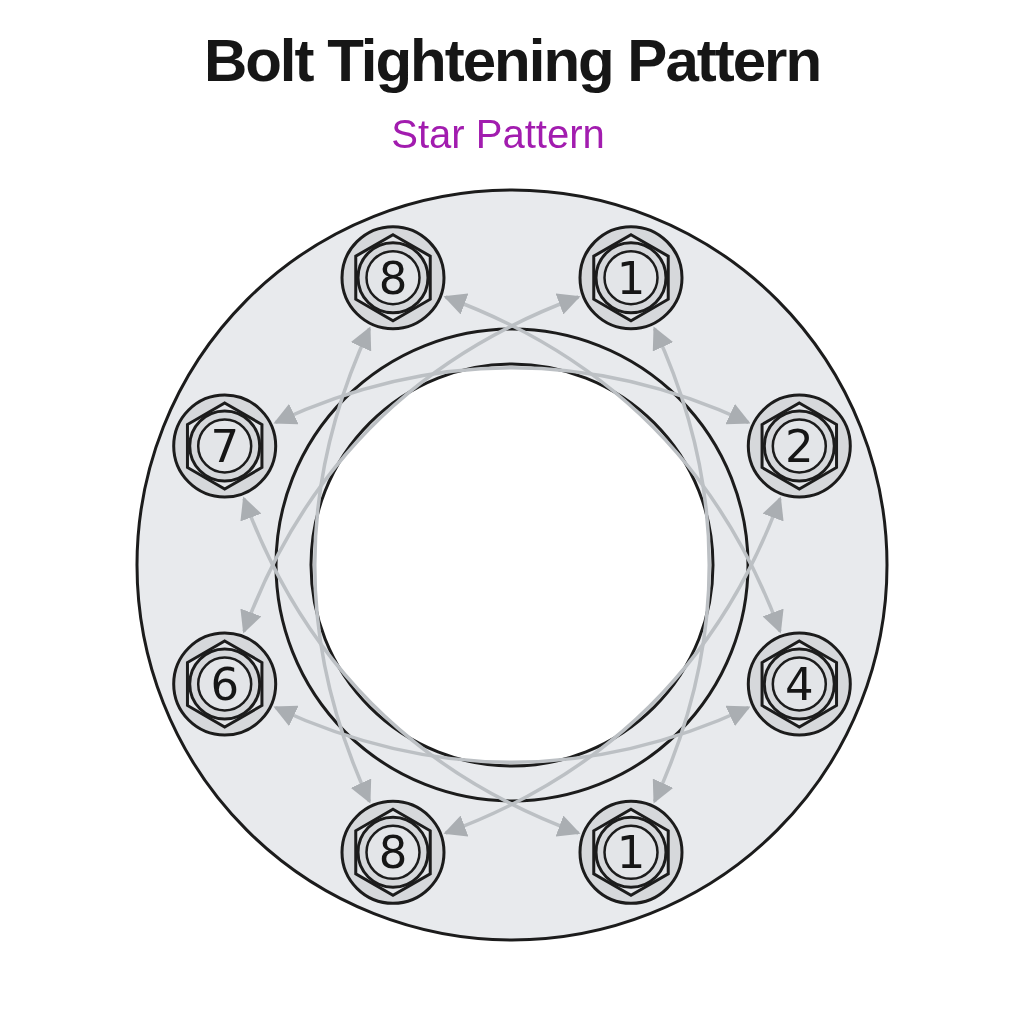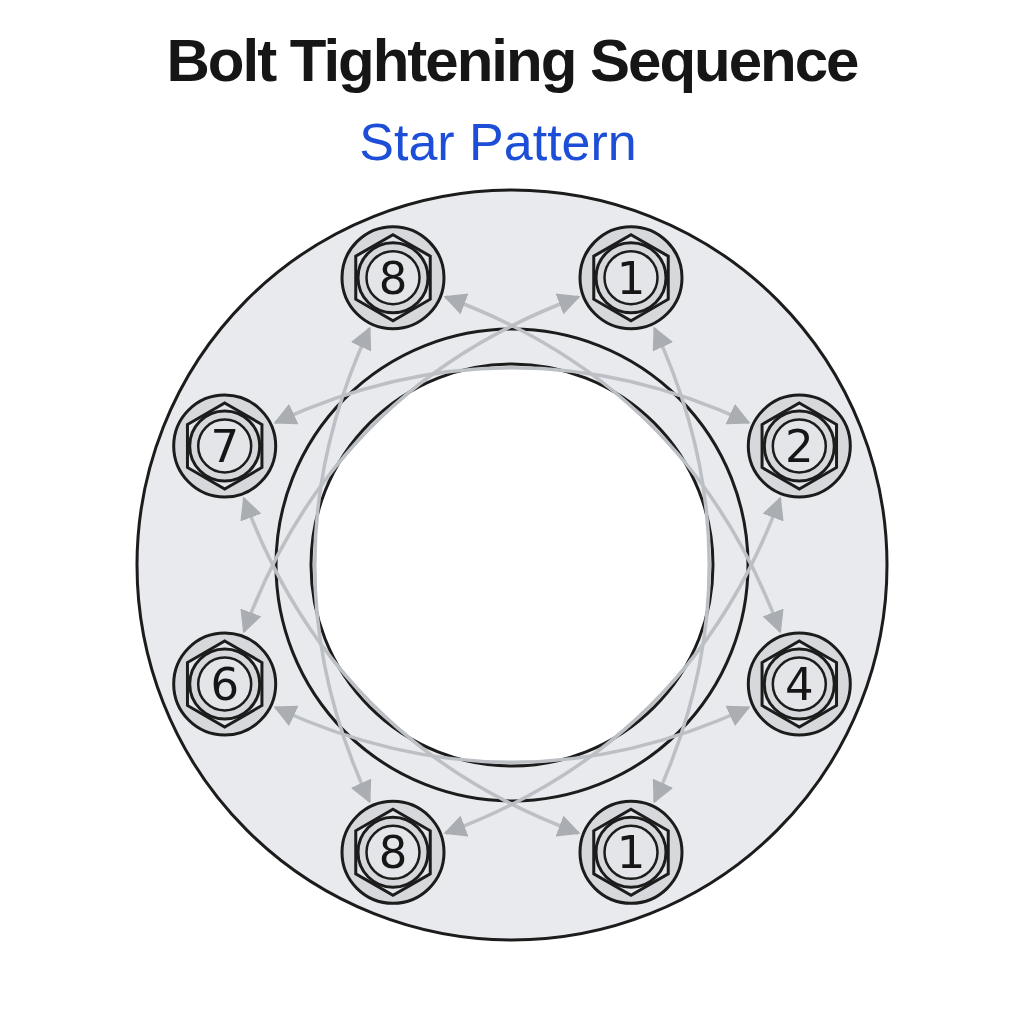--- a/index.html
+++ b/index.html
@@ -25,39 +25,39 @@
     letter-spacing: -2px;
     color: #161616;
     margin: 0;
   }
   .subtitle {
     position: absolute;
     top: 112px;
     left: 0;
     width: 996px;
     text-align: center;
-    font-size: 52px;
+    font-size: 40px;
     font-weight: 400;
     letter-spacing: 0;
-    color: #1d4ed8;
+    color: #a21caf;
     margin: 0;
   }
   #diagram-svg {
     position: absolute;
     top: 0;
     left: 0;
   }
   #diagram-svg text {
     font-family: "DejaVu Sans", "Liberation Sans", sans-serif;
   }
 </style>
 </head>
 <body>
 
-<h1 class="title">Bolt Tightening Sequence</h1>
+<h1 class="title">Bolt Tightening Pattern</h1>
 <h2 class="subtitle">Star Pattern</h2>
 
 <svg id="diagram-svg" width="1024" height="1024" viewBox="0 0 1024 1024">
     <defs>
       <marker id="arrowhead" viewBox="0 0 10 10" refX="9" refY="5" markerWidth="6.4" markerHeight="6.4" orient="auto-start-reverse" markerUnits="strokeWidth">
         <path d="M0,0 L10,5 L0,10 Z" fill="#aaaeb2"></path>
       </marker>
     </defs>
     <circle cx="512" cy="565" r="375" fill="#e8eaed" stroke="#1c1c1c" stroke-width="3"></circle>
     <circle cx="512" cy="565" r="236" fill="none" stroke="#1c1c1c" stroke-width="3"></circle>

